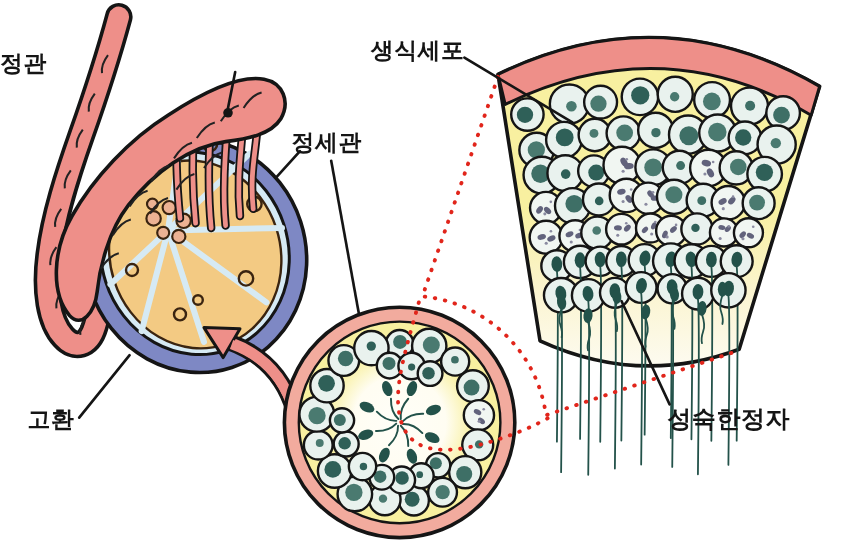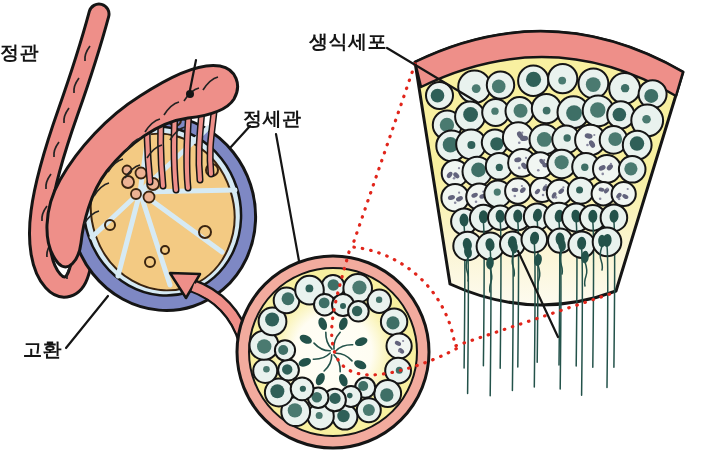--- a/index.html
+++ b/index.html
@@ -434,13 +434,14 @@
     <path d="M387,48 L477,102"></path>
     <path d="M66,348 L108,296"></path>
     <path d="M558,337 L518,251"></path>
   </g>
 </svg>
 
 <div class="lbl" id="lbl-vas">정관</div>
 <div class="lbl" id="lbl-tubule">정세관</div>
 <div class="lbl" id="lbl-germ">생식세포</div>
 <div class="lbl" id="lbl-testis">고환</div>
+<div class="lbl" id="lbl-sperm">성숙한정자</div>
 </div>
 
 </body></html>

